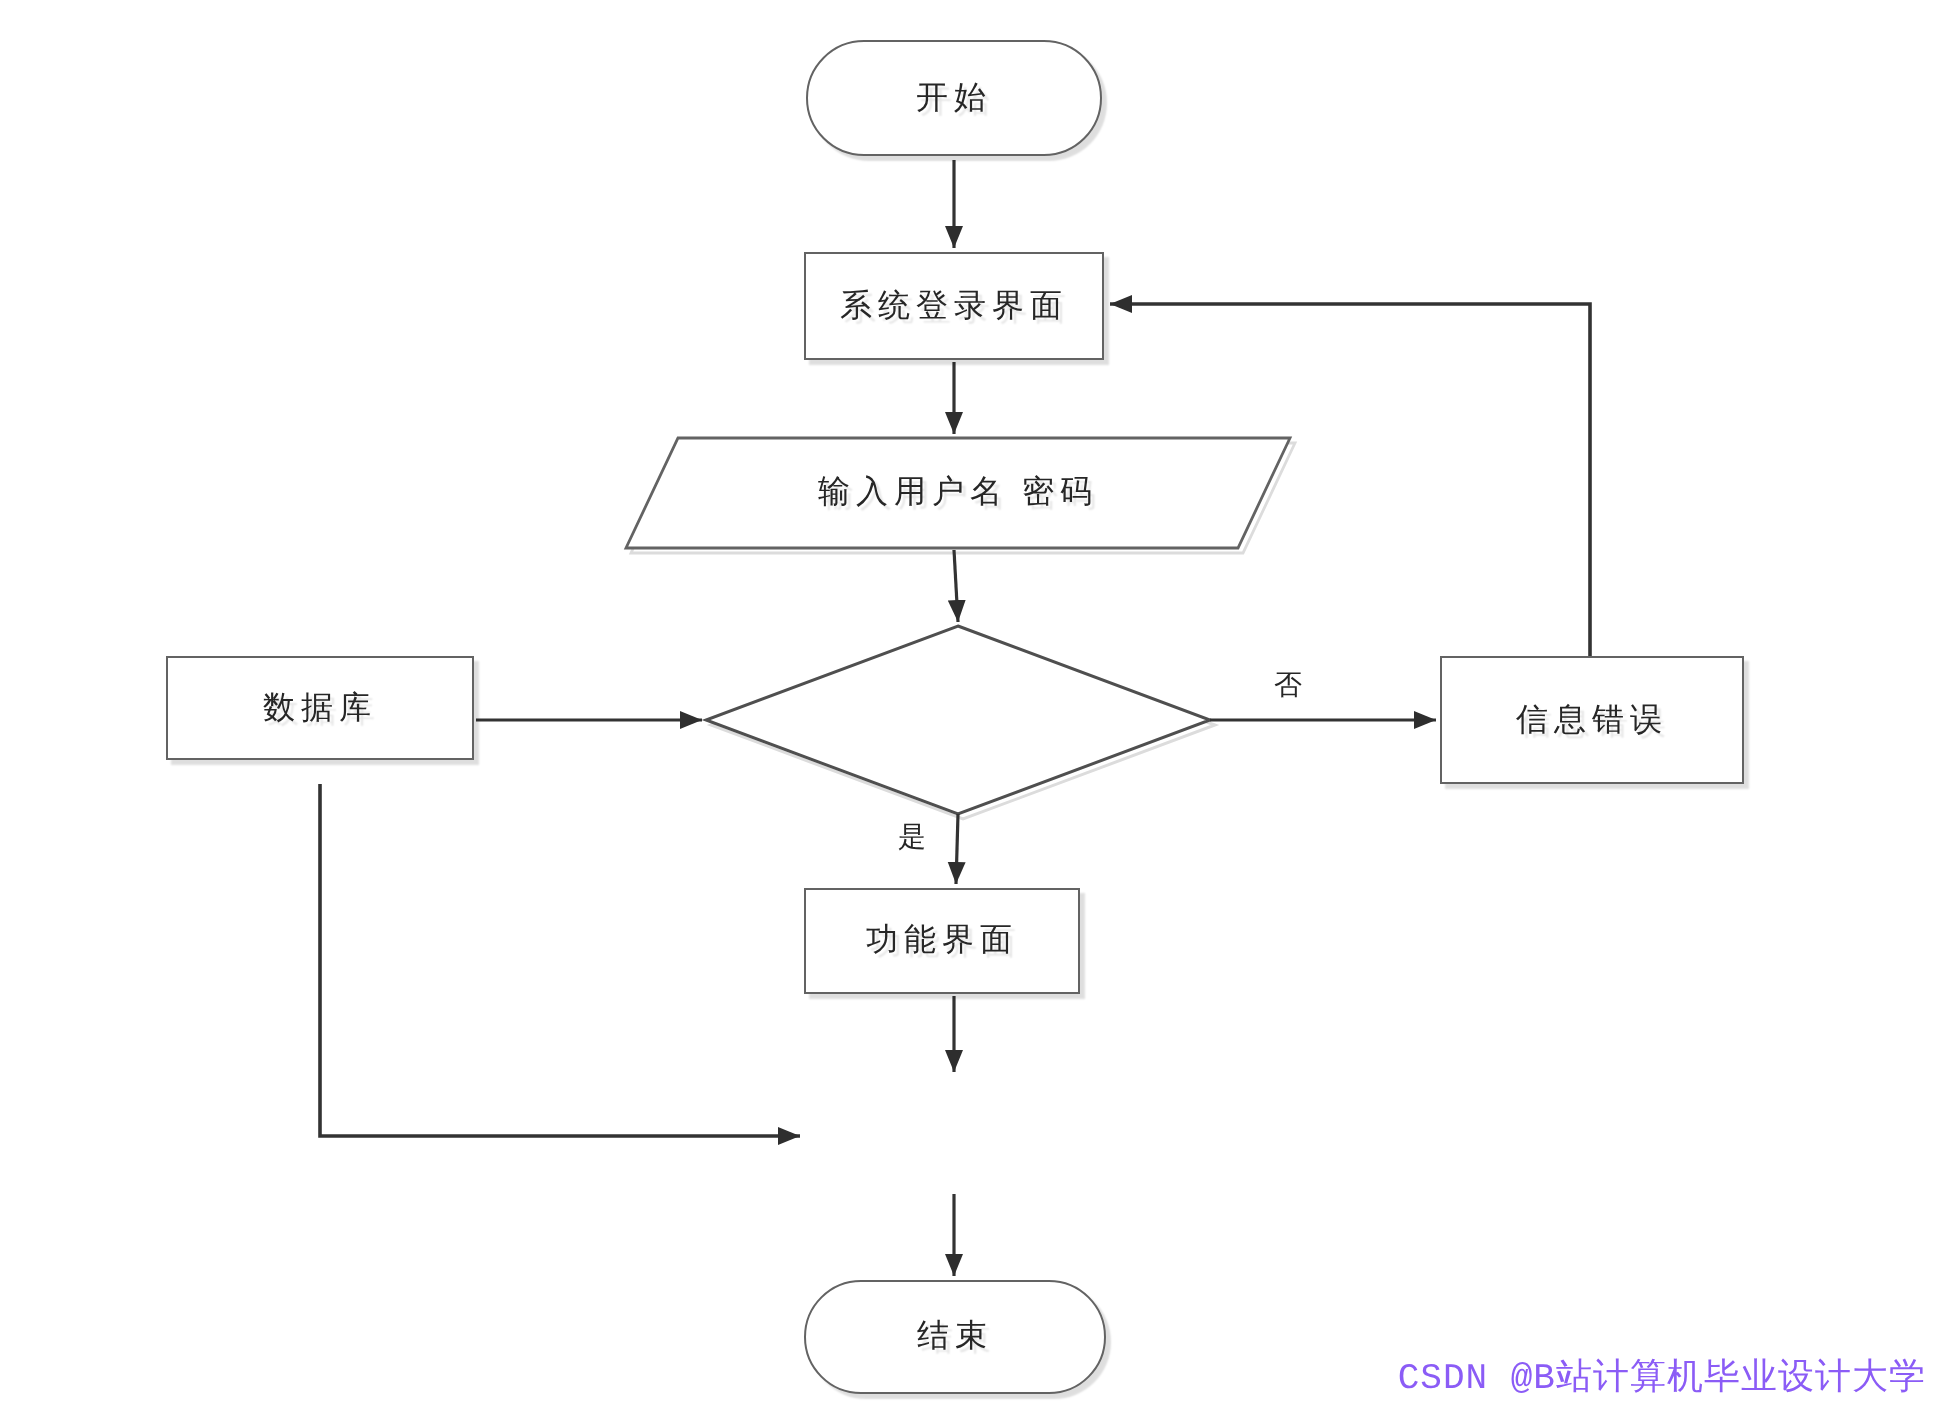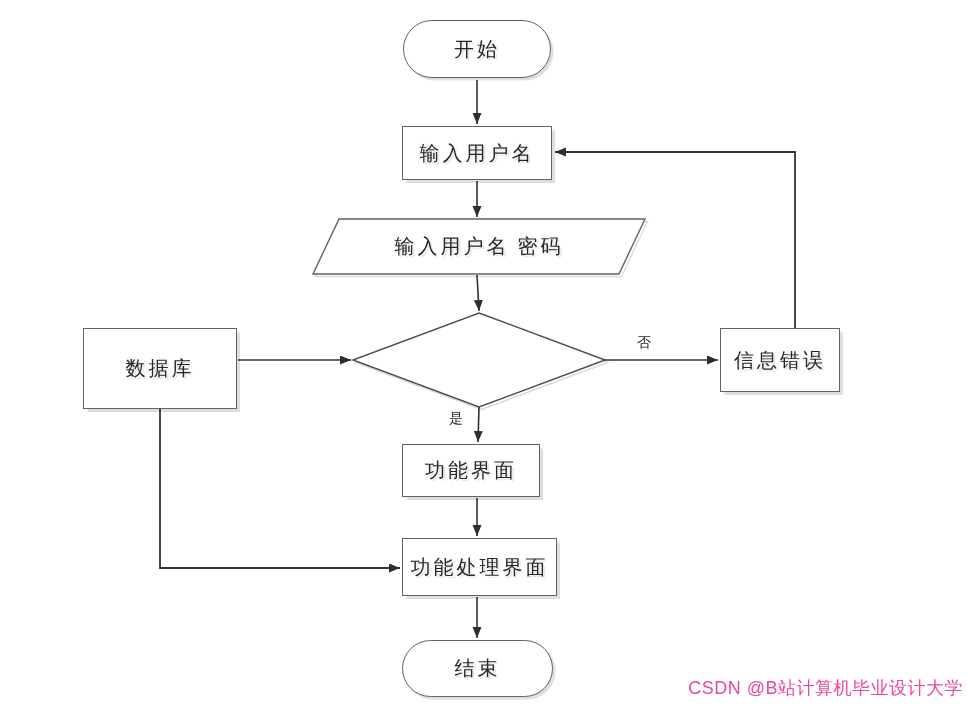--- a/index.html
+++ b/index.html
@@ -22,21 +22,21 @@
     width: 967px;
     height: 708px;
   }
   .node {
     position: absolute;
     display: flex;
     align-items: center;
     justify-content: center;
     box-sizing: border-box;
     color: #262626;
-    font-size: 20px;
+    font-size: 16px;
     letter-spacing: 3px;
     text-shadow: 2px 2px 1px rgba(0,0,0,0.10);
     white-space: nowrap;
   }
   .box {
     background: #ffffff;
     border: 1.4px solid #636363;
     box-shadow: 2.5px 2.5px 1px rgba(0,0,0,0.13);
   }
   .stadium {
@@ -52,23 +52,23 @@
   }
   .edge-label {
     font-family: "Liberation Serif", "DejaVu Serif", serif;
     font-size: 14px;
     fill: #262626;
   }
   .watermark {
     position: absolute;
     right: 4px;
     top: 676px;
-    font-family: Liberation Sans, sans-serif;
+    font-family: Liberation Mono, monospace;
     font-size: 18px;
-    color: #ec4899;
+    color: #8b5cf6;
     letter-spacing: 0.5px;
     white-space: nowrap;
   }
 </style>
 </head>
 <body>
 
 <div class="canvas">
 
   <svg class="edges" width="967" height="708" viewBox="0 0 967 708">
@@ -97,43 +97,40 @@
 
     <text class="edge-label" x="644" y="347" text-anchor="middle">否</text>
     <text class="edge-label" x="456" y="423" text-anchor="middle">是</text>
   </svg>
 
   <div class="node stadium" style="left:403px; top:20px; width:148px; height:58px;">
     <span>开始</span>
   </div>
 
   <div class="node box" style="left:402px; top:126px; width:150px; height:54px;">
-    <span>输入用户名</span>
+    <span>系统登录界面</span>
   </div>
 
   <div class="node ghost" style="left:339px; top:219px; width:280px; height:55px;">
     <span>输入用户名 密码</span>
   </div>
 
 
-  <div class="node box" style="left:83px; top:328px; width:154px; height:81px;">
+  <div class="node box" style="left:83px; top:328px; width:154px; height:52px;">
     <span>数据库</span>
   </div>
 
-  <div class="node box" style="left:720px; top:328px; width:120px; height:64px;">
+  <div class="node box" style="left:720px; top:328px; width:152px; height:64px;">
     <span>信息错误</span>
   </div>
 
   <div class="node box" style="left:402px; top:444px; width:138px; height:53px;">
     <span>功能界面</span>
   </div>
 
-  <div class="node box" style="left:402px; top:538px; width:155px; height:58px;">
-    <span>功能处理界面</span>
-  </div>
 
   <div class="node stadium" style="left:402px; top:640px; width:151px; height:57px;">
     <span>结束</span>
   </div>
 
   <div class="watermark">CSDN @B站计算机毕业设计大学</div>
 
 </div>
 
 </body></html>

